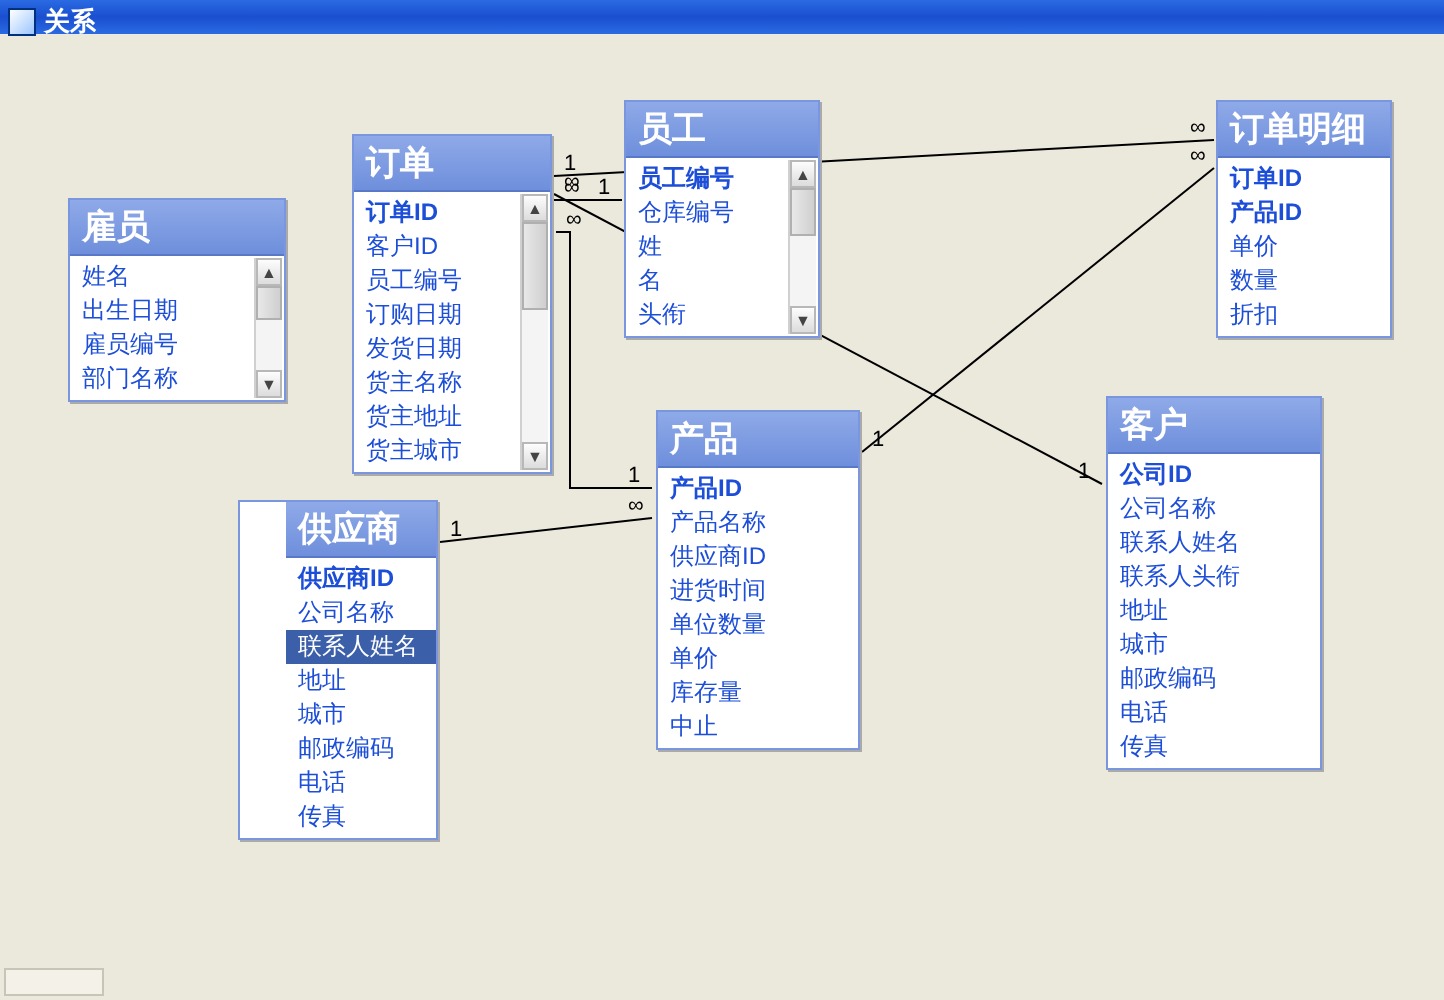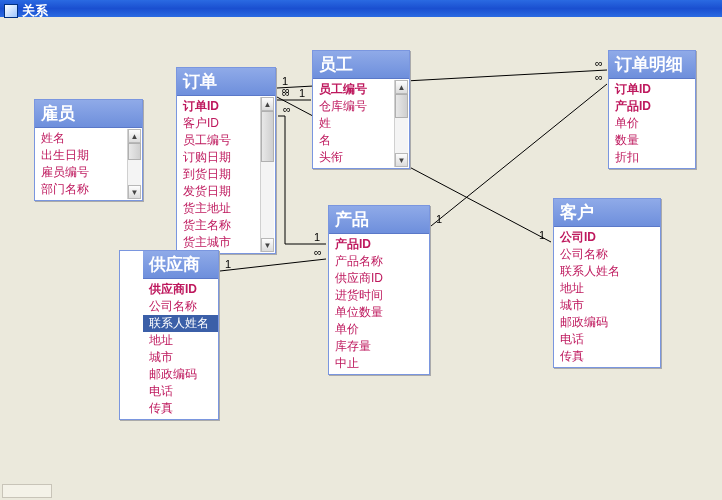--- a/index.html
+++ b/index.html
@@ -58,21 +58,21 @@
     white-space: nowrap;
     font-size: 17px;
   }
   .tbl-body {
     padding: 2px 0;
     position: relative;
   }
   .fld {
     padding: 1px 16px 1px 6px;
     white-space: nowrap;
-    color: #be185d;
+    color: #1d4ed8;
     line-height: 15px;
     font-size: 12px;
   }
   .fld.pk { font-weight: bold; }
   .fld.sel { background: #3b5fa8; color: #fff; }
   .scrollbar {
     position: absolute;
     right: 1px; top: 1px; bottom: 1px;
     width: 14px;
     background: #f0f0f0;
@@ -156,24 +156,23 @@
           </div>
         </div>
       </div>
       <div class="tbl" style="left: 176px; top: 45px; width: 100px;">
         <div class="tbl-head">订单</div>
         <div class="tbl-body">
           <div class="fld pk">订单ID</div>
           <div class="fld">客户ID</div>
           <div class="fld">员工编号</div>
           <div class="fld">订购日期</div>
-          <div class="fld">到货日期</div>
           <div class="fld">发货日期</div>
+          <div class="fld">货主名称</div>
           <div class="fld">货主地址</div>
-          <div class="fld">货主名称</div>
           <div class="fld">货主城市</div>
           <div class="scrollbar">
             <div class="sb-btn">▲</div>
             <div class="sb-track">
               <div class="sb-thumb"></div>
             </div>
             <div class="sb-btn">▼</div>
           </div>
         </div>
       </div>
@@ -229,20 +228,21 @@
           <div class="fld">库存量</div>
           <div class="fld">中止</div>
         </div>
       </div>
       <div class="tbl" style="left: 553px; top: 176px; width: 108px;">
         <div class="tbl-head">客户</div>
         <div class="tbl-body">
           <div class="fld pk">公司ID</div>
           <div class="fld">公司名称</div>
           <div class="fld">联系人姓名</div>
+          <div class="fld">联系人头衔</div>
           <div class="fld">地址</div>
           <div class="fld">城市</div>
           <div class="fld">邮政编码</div>
           <div class="fld">电话</div>
           <div class="fld">传真</div>
         </div>
       </div>
     </div>
   <div class="statusbar"></div>
 </div>

